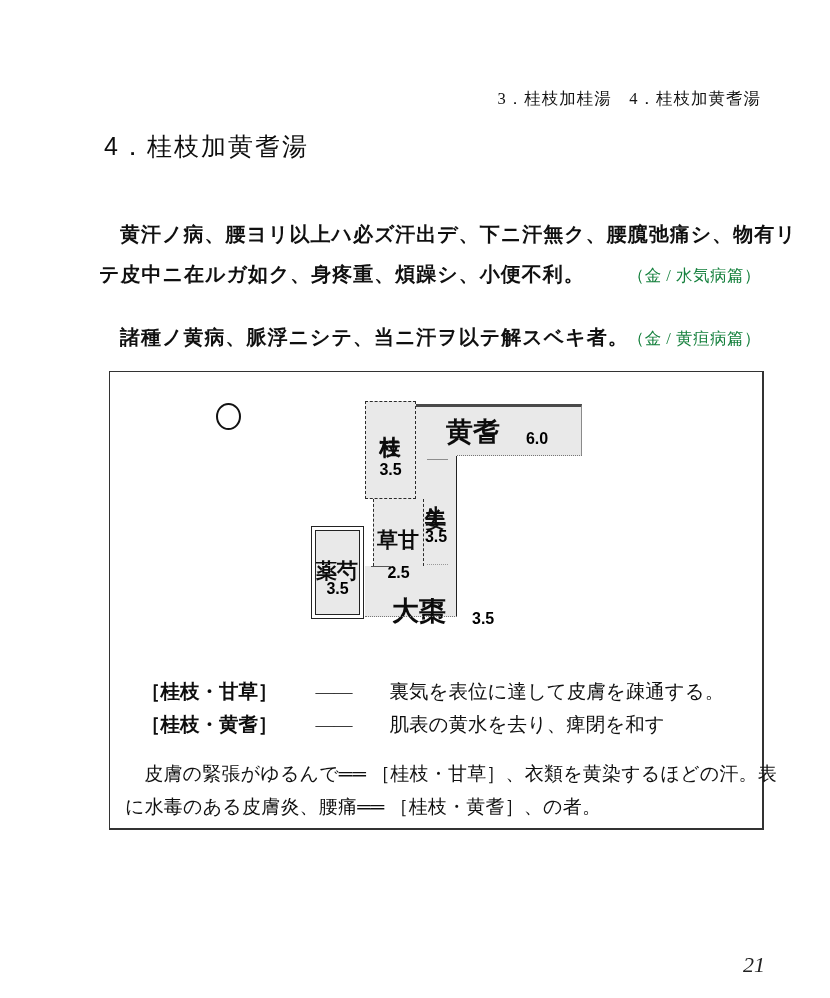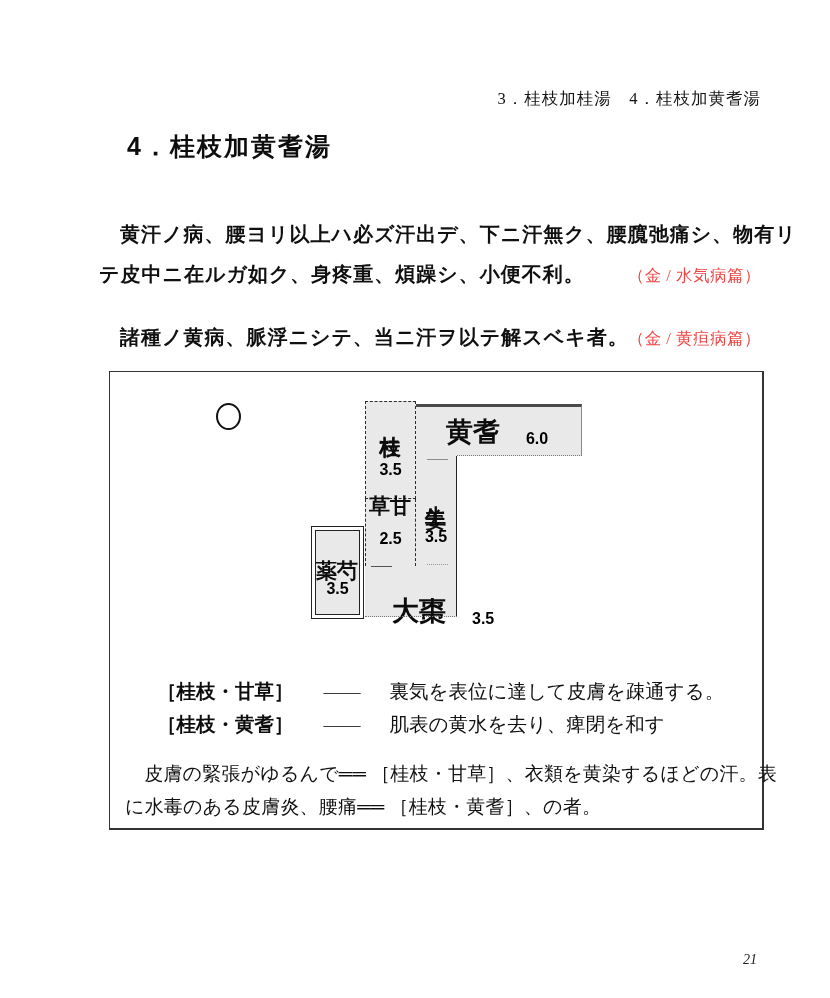--- a/index.html
+++ b/index.html
@@ -7,43 +7,43 @@
   .page {
     position:relative; width:830px; height:998px; background:#fff;
     font-family:"Liberation Sans", sans-serif; color:#111; overflow:hidden;
   }
   .abs { position:absolute; white-space:nowrap; }
   .serif { font-family:"Liberation Serif", serif; }
   .sans  { font-family:"Liberation Sans", sans-serif; }
 
   
   .running-head { top:61px; right:78px; font-size:16.5px; letter-spacing:1px; color:#141414; }
-  .page-title   { left:100px; top:103px; font-size:25px; font-weight:700; letter-spacing:2px; color:#0d0d0d; }
+  .page-title   { left:77px; top:103px; font-size:25px; font-weight:400; letter-spacing:2px; color:#0d0d0d; }
 
   
   .q-line { left:72px; font-size:20px; font-weight:600; letter-spacing:1px; color:#101010; }
-  .q-src  { right:78px; font-size:16.5px; font-weight:400; letter-spacing:0.5px; color:#ef4444; }
+  .q-src  { right:78px; font-size:16.5px; font-weight:400; letter-spacing:0.5px; color:#15803d; }
 
   
   .figure {
     position:absolute; left:91px; top:353px; width:655px; height:459px;
     border:1.5px solid #333; border-right-width:2px; border-bottom-width:2px; background:#fff;
   }
   .circle-mark {
     position:absolute; left:106px; top:31px; width:25px; height:27px;
     border:2.5px solid #121212; border-radius:50%; background:#fff;
   }
 
   .comp { position:absolute; background:#e9e9e9; display:flex; flex-direction:column; align-items:center; }
   .vname { writing-mode:vertical-rl; text-orientation:upright; font-size:21px; font-weight:700; letter-spacing:1px; color:#0c0c0c; line-height:1; }
   .hname { font-size:27px; font-weight:700; color:#0c0c0c; }
   .amt   { font-size:16px; font-weight:700; color:#000000;margin-top:15px; }
 
   .keishi { left:255px; top:29px;  width:51px; height:98px; border:1.6px dashed #2b2b2b; padding-top:8px; gap:7px; }
-  .kanzo  { left:255px; top:127px; width:51px; height:67px; border-left:1.6px dashed #2b2b2b; border-right:1.6px dashed #2b2b2b; padding-top:4px; gap:18px;justify-content:flex-end; }
+  .kanzo  { left:263px; top:127px; width:51px; height:67px; border-left:1.6px dashed #2b2b2b; border-right:1.6px dashed #2b2b2b; padding-top:4px; gap:18px; }
   .taiso-strip { left:255px; top:194px; width:92px; height:51px; }
   .ogi {
     left:306px; top:32px; width:166px; height:52px;
     flex-direction:row; justify-content:center; align-items:center; gap:8px; padding-left:6px;
     border-top:3px solid #4a4a4a; border-right:1.5px solid #8a8a8a;
   }
   .shokyo { left:306px; top:84px; width:41px; height:161px; border-right:1.5px solid #222; padding-top:24px; gap:4px; justify-content:flex-start; }
   .taiso-row { position:absolute; left:264px; top:203px; display:flex; align-items:center; gap:8px;justify-content:center; }
 
   .shaku-outer { position:absolute; left:201px; top:154px; width:53px; height:93px; background:#fff; border:1.5px solid #222; }
@@ -56,33 +56,33 @@
 
   .dotline { position:absolute; border-top:1.5px dotted #777; }
   .dot-bottom { left:255px; top:244px; width:92px; }
   .dot-ogi    { left:347px; top:83px;  width:125px; }
   .tick { position:absolute; width:21px; border-top:1.6px solid #8d8d8d; }
   .tick-1 { left:317px; top:87px; }
   .tick-2 { left:317px; top:192px; border-top-style:dotted; border-top-color:#999; }
   .tick-3 { left:261px; top:194px; border-top-color:#555; }
 
   
-  .legend-row { position:absolute; left:13px; display:flex; align-items:center; gap:12px; white-space:nowrap;margin-left:16px; }
+  .legend-row { position:absolute; left:13px; display:flex; align-items:center; gap:20px; white-space:nowrap; }
   .legend-pair { font-size:19.5px; font-weight:700; color:#0d0d0d; }
   .legend-dash { font-family:"Liberation Serif", serif; font-size:19px; letter-spacing:-1px; color:#333; }
   .legend-text { font-family:"Liberation Serif", serif; font-size:19.5px; color:#101010; }
   .leg-1 { top:288px; }
   .leg-2 { top:321px; }
 
   
   .note-line { position:absolute; left:6px; font-family:"Liberation Serif", serif; font-size:19px; letter-spacing:0.2px; color:#101010; white-space:nowrap; }
   .note-1 { top:380px; }
   .note-2 { top:413px; }
 
-  .page-num { left:716px; top:925px; font-size:14px; font-style:italic; color:#222; }
+  .page-num { left:716px; top:925px; font-size:22px; font-style:italic; color:#222; }
 </style>
 </head>
 <body>
 
 <div class="page">
 
   <div class="abs serif running-head">3．桂枝加桂湯　4．桂枝加黄耆湯</div>
   <div class="abs sans page-title">4．桂枝加黄耆湯</div>
 
   <div class="abs q-line" style="top:234px">テ皮中ニ在ルガ如ク、身疼重、煩躁シ、小便不利。</div>

